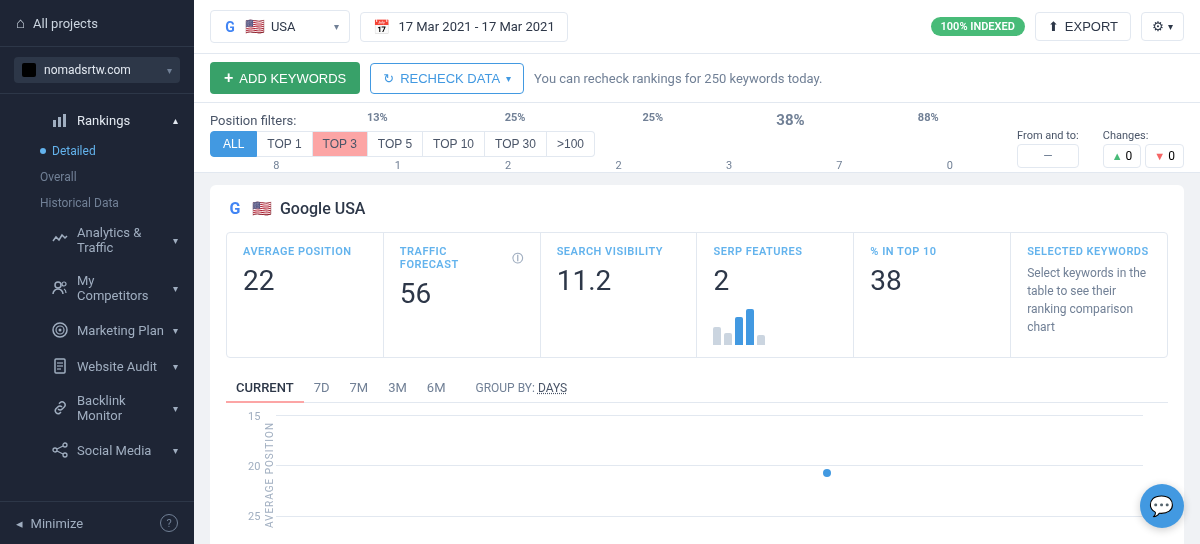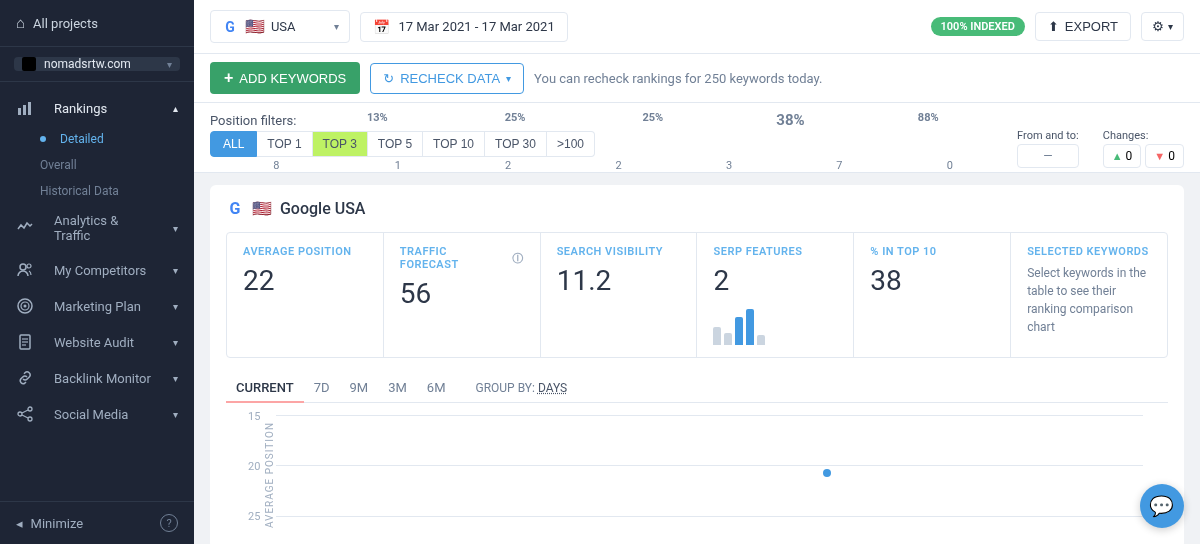--- a/index.html
+++ b/index.html
@@ -3,32 +3,32 @@
   <meta charset="utf-8">
   <style>
     * { box-sizing: border-box; margin: 0; padding: 0; }
     body { font-family: -apple-system, BlinkMacSystemFont, 'Segoe UI', Roboto, sans-serif; background: #f0f2f5; display: flex; height: 544px; overflow: hidden; font-size: 13px; }
 
     
     .sidebar { width: 194px; background: #1e2535; color: #a0aec0; display: flex; flex-direction: column; height: 544px; flex-shrink: 0; }
     .sidebar-header { padding: 14px 16px; border-bottom: 1px solid #2d3748; }
     .sidebar-all-projects { display: flex; align-items: center; gap: 8px; color: #cbd5e0; font-size: 13px; cursor: pointer; }
     .sidebar-project { padding: 10px 14px; border-bottom: 1px solid #2d3748; }
-    .sidebar-project-selector { display: flex; align-items: center; gap: 8px; background: #2d3748; border-radius: 4px; padding: 0 8px; cursor: pointer; }
+    .sidebar-project-selector { display: flex; align-items: center; gap: 8px; background: #2d3748; border-radius: 4px; padding: 6px 8px; cursor: pointer; }
     .project-favicon { width: 14px; height: 14px; background: #000; border-radius: 2px; flex-shrink: 0; }
     .project-name { color: #e2e8f0; font-size: 12px; flex: 1; }
     .chevron-down { color: #718096; font-size: 10px; }
     .sidebar-nav { flex: 1; overflow-y: auto; padding: 8px 0; }
-    .nav-item { display: flex; align-items: center; gap: 20px; padding: 9px 16px; cursor: pointer; color: #a0aec0; font-size: 13px; position: relative; }
+    .nav-item { display: flex; align-items: center; gap: 8px; padding: 9px 16px; cursor: pointer; color: #a0aec0; font-size: 13px; position: relative; margin-left: 35px; }
     .nav-item.active { color: #e2e8f0; }
     .nav-item .nav-icon { width: 18px; height: 18px; display: flex; align-items: center; justify-content: center; flex-shrink: 0; }
     .nav-item .nav-label { flex: 1; }
     .nav-item .nav-arrow { font-size: 10px; }
     .nav-sub { padding-left: 40px; }
-    .nav-sub-item { padding: 6px 16px 6px 0; cursor: pointer; color: #718096; font-size: 12px; display: flex; align-items: center; gap: 14px; }
+    .nav-sub-item { padding: 6px 16px 6px 0; cursor: pointer; color: #718096; font-size: 12px; display: flex; align-items: center; gap: 6px; }
     .nav-sub-item.active { color: #63b3ed; }
     .nav-sub-item .dot { width: 6px; height: 6px; border-radius: 50%; background: #63b3ed; }
     .sidebar-bottom { padding: 12px 16px; border-top: 1px solid #2d3748; display: flex; align-items: center; justify-content: space-between; }
     .minimize-label { color: #a0aec0; font-size: 13px; cursor: pointer; display: flex; align-items: center; gap: 8px; }
 
     
     .main { flex: 1; display: flex; flex-direction: column; overflow: hidden; background: #f0f2f5; }
     .top-bar { background: #fff; padding: 10px 16px; display: flex; align-items: center; gap: 10px; border-bottom: 1px solid #e2e8f0; flex-shrink: 0; }
     .country-selector { display: flex; align-items: center; gap: 6px; border: 1px solid #e2e8f0; border-radius: 4px; padding: 6px 10px; cursor: pointer; background: #fff; min-width: 140px; }
     .g-logo { width: 18px; height: 18px; display: flex; align-items: center; justify-content: center; font-weight: bold; font-size: 14px; color: #4285f4; }
@@ -247,21 +247,21 @@
             <span style="flex:1;text-align:center;font-size:11px;color:#718096;">13%</span>
             <span style="flex:1;text-align:center;font-size:11px;color:#718096;">25%</span>
             <span style="flex:1;text-align:center;font-size:11px;color:#718096;">25%</span>
             <span style="flex:1;text-align:center;font-size:15px;color:#718096;">38%</span>
             <span style="flex:1;text-align:center;font-size:11px;color:#718096;">88%</span>
           </div>
         </div>
         <div style="display:flex;align-items:center;gap:0;margin-bottom:2px;">
           <button style="background:#4299e1;color:#fff;border:1px solid #4299e1;border-radius:4px 0 0 4px;padding:5px 12px;font-size:12px;cursor:pointer;font-weight:500;">ALL</button>
           <button style="background:#fff;color:#4a5568;border:1px solid #e2e8f0;border-left:none;padding:5px 10px;font-size:12px;cursor:pointer;">TOP 1</button>
-          <button style="background:#bef264;color:#4a5568;border:1px solid #e2e8f0;border-left:none;padding:5px 10px;font-size:12px;cursor:pointer;">TOP 3</button>
+          <button style="background:#fca5a5;color:#4a5568;border:1px solid #e2e8f0;border-left:none;padding:5px 10px;font-size:12px;cursor:pointer;">TOP 3</button>
           <button style="background:#fff;color:#4a5568;border:1px solid #e2e8f0;border-left:none;padding:5px 10px;font-size:12px;cursor:pointer;">TOP 5</button>
           <button style="background:#fff;color:#4a5568;border:1px solid #e2e8f0;border-left:none;padding:5px 10px;font-size:12px;cursor:pointer;">TOP 10</button>
           <button style="background:#fff;color:#4a5568;border:1px solid #e2e8f0;border-left:none;padding:5px 10px;font-size:12px;cursor:pointer;">TOP 30</button>
           <button style="background:#fff;color:#4a5568;border:1px solid #e2e8f0;border-left:none;border-radius:0 4px 4px 0;padding:5px 10px;font-size:12px;cursor:pointer;">&gt;100</button>
         </div>
         <div style="display:flex;gap:0;">
           <span style="flex:1.2;text-align:center;font-size:11px;color:#718096;">8</span>
           <span style="flex:1;text-align:center;font-size:11px;color:#718096;">1</span>
           <span style="flex:1;text-align:center;font-size:11px;color:#718096;">2</span>
           <span style="flex:1;text-align:center;font-size:11px;color:#718096;">2</span>
@@ -340,21 +340,21 @@
 
         <div class="metric-cell">
           <div class="metric-label">SELECTED KEYWORDS</div>
           <div class="selected-keywords-text">Select keywords in the table to see their ranking comparison chart</div>
         </div>
       </div>
 
       <div style="display:flex;align-items:center;gap:0;margin-bottom:12px;border-bottom:1px solid #e2e8f0;padding-bottom:0;">
         <div style="padding:6px 10px;font-size:13px;color:#2d3748;border-bottom:2px solid #fca5a5;font-weight:500;cursor:pointer;margin-bottom:-1px;text-align:center;">CURRENT</div>
         <div style="padding:6px 10px;font-size:13px;color:#718096;border-bottom:2px solid transparent;cursor:pointer;margin-bottom:-1px;">7D</div>
-        <div style="padding:6px 10px;font-size:13px;color:#718096;border-bottom:2px solid transparent;cursor:pointer;margin-bottom:-1px;">9M</div>
+        <div style="padding:6px 10px;font-size:13px;color:#718096;border-bottom:2px solid transparent;cursor:pointer;margin-bottom:-1px;">7M</div>
         <div style="padding:6px 10px;font-size:13px;color:#718096;border-bottom:2px solid transparent;cursor:pointer;margin-bottom:-1px;">3M</div>
         <div style="padding:6px 10px;font-size:13px;color:#718096;border-bottom:2px solid transparent;cursor:pointer;margin-bottom:-1px;">6M</div>
         <div style="margin-left:20px;font-size:12px;color:#718096;">
           <span>GROUP BY:</span>
           <span style="text-decoration:underline dotted;cursor:pointer;color:#4a5568;">DAYS</span>
         </div>
       </div>
 
       <div style="position:relative;height:120px;margin-left:50px;margin-right:10px;">
 

